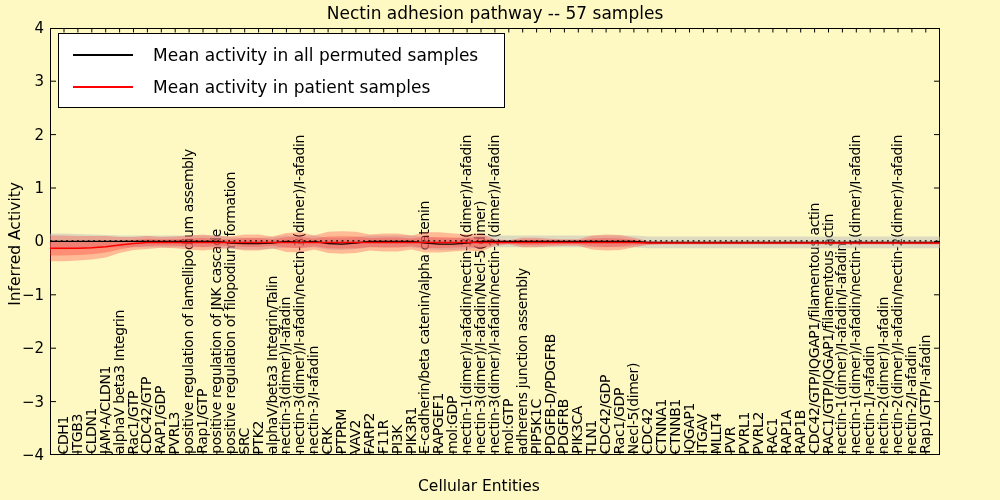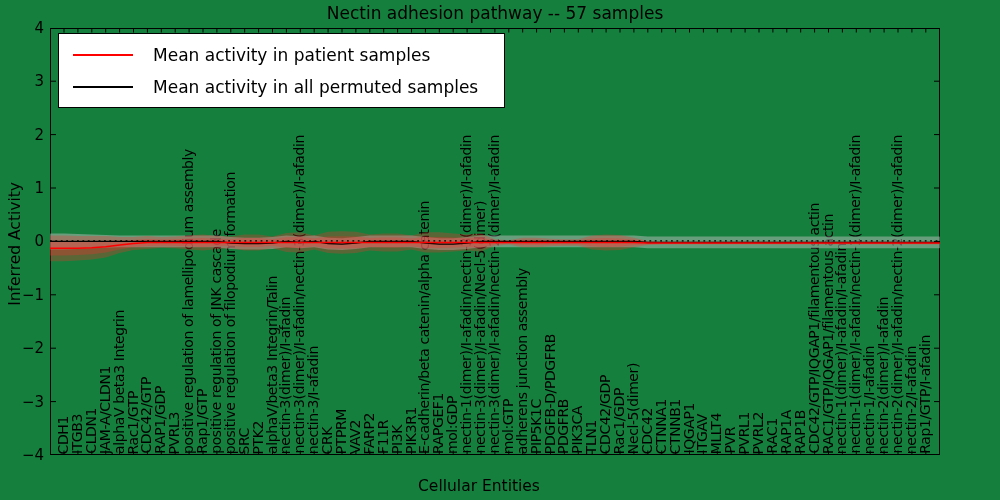--- a/index.html
+++ b/index.html
@@ -1,16 +1,16 @@
 <!DOCTYPE html>
 <html><head>
 <meta charset="utf-8">
 <style>
   html,body{margin:0;padding:0;background:#fff;}
-  .fig{position:relative;width:1000px;height:500px;background:#15803d;
+  .fig{position:relative;width:1000px;height:500px;background:#fef9c3;
        font-family:"DejaVu Sans",sans-serif;color:#000;overflow:hidden;}
   .plot-border{position:absolute;left:50px;top:28px;width:890px;height:427px;
        border:1px solid #000;box-sizing:border-box;background:transparent;}
   svg.chart{position:absolute;left:50px;top:28px;}
   .title{position:absolute;left:50px;top:3px;width:890px;text-align:center;
        font-size:17px;}
   .ylabel{position:absolute;left:6px;top:182px;writing-mode:vertical-rl;
        transform:rotate(180deg);font-size:15.5px;white-space:nowrap;}
   .xlabel{position:absolute;left:34px;top:477px;width:890px;text-align:center;
        font-size:15.5px;}
@@ -262,23 +262,23 @@
       <line x1="0" y1="320.2" x2="6" y2="320.2" stroke="#000000" stroke-width="1"></line>
       <line x1="890" y1="320.2" x2="884" y2="320.2" stroke="#000000" stroke-width="1"></line>
       <line x1="0" y1="373.6" x2="6" y2="373.6" stroke="#000000" stroke-width="1"></line>
       <line x1="890" y1="373.6" x2="884" y2="373.6" stroke="#000000" stroke-width="1"></line>
       <line x1="0" y1="427" x2="6" y2="427" stroke="#000000" stroke-width="1"></line>
       <line x1="890" y1="427" x2="884" y2="427" stroke="#000000" stroke-width="1"></line>
     </svg>
 
   <div class="legend">
     <div class="legend-row">
+      <span class="legend-line" id="leg-line-0" style="border-top-color: rgb(0, 0, 0);"></span>
+      <span class="legend-label">Mean activity in all permuted samples</span>
+    </div>
+    <div class="legend-row">
       <span class="legend-line" id="leg-line-1" style="border-top-color: rgb(255, 0, 0);"></span>
       <span class="legend-label">Mean activity in patient samples</span>
     </div>
-    <div class="legend-row">
-      <span class="legend-line" id="leg-line-0" style="border-top-color: rgb(0, 0, 0);"></span>
-      <span class="legend-label">Mean activity in all permuted samples</span>
-    </div>
   </div>
 
   <div class="xlabel">Cellular Entities</div>
 </div>
 
 </body></html>

